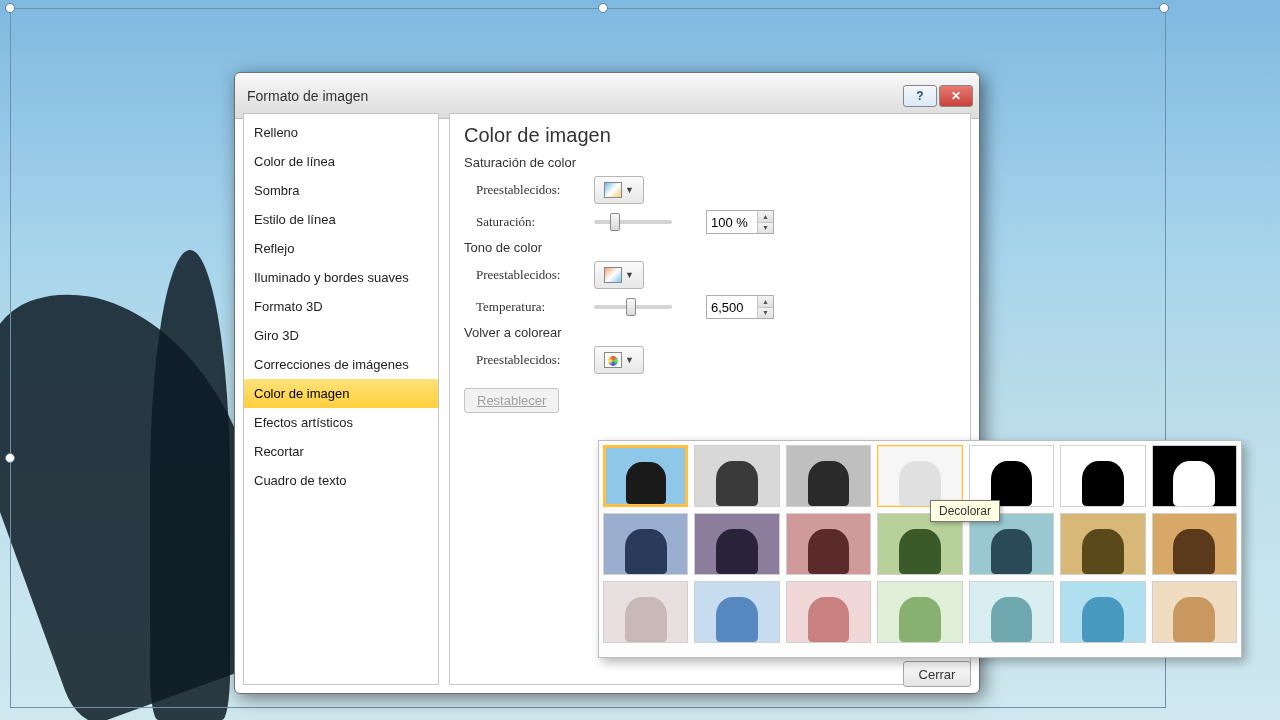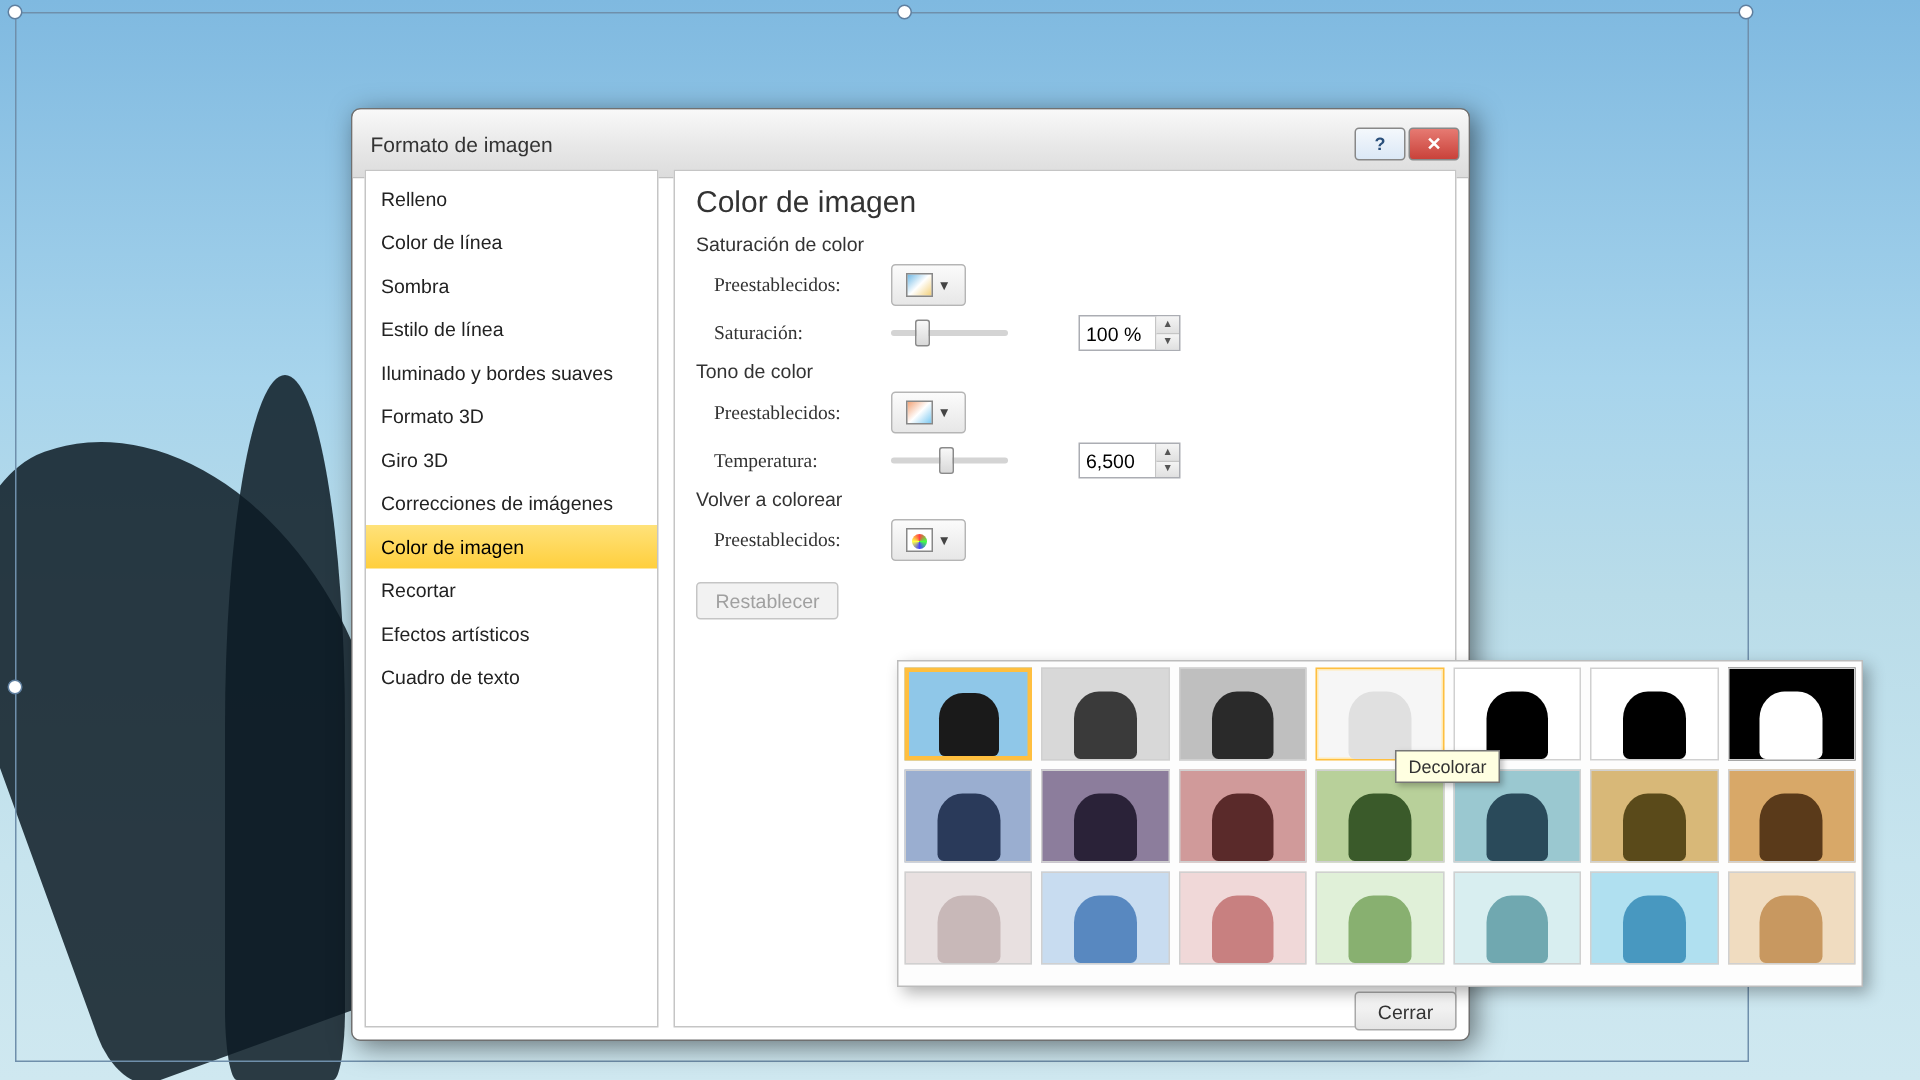--- a/index.html
+++ b/index.html
@@ -62,28 +62,28 @@
 }
 .preset-btn .ic { width:18px; height:16px; background:linear-gradient(135deg,#6fb9e6,#fff,#f2d07a); border:1px solid #888;}
 .preset-btn .ic2 { width:18px; height:16px; background:linear-gradient(135deg,#f2a377,#fff,#7bc9f2); border:1px solid #888;}
 .preset-btn .ic3 { width:18px; height:16px; background:#fff; border:1px solid #888; position:relative;}
 .preset-btn .ic3::after{content:""; position:absolute; width:10px; height:10px; left:3px; top:3px; background: conic-gradient(#f44,#4f4,#44f,#ff4,#f44); border-radius:50%;}
 .preset-btn .arr { font-size:9px; color:#444; }
 
 .slider-track { width:78px; height:4px; background:#d4d4d4; border-radius:2px; position:relative; }
 .slider-thumb { position:absolute; top:-7px; width:10px; height:18px; background:linear-gradient(180deg,#f8f8f8,#d9d9d9); border:1px solid #8a8a8a; border-radius:2px; }
 
-.spinbox { display:flex; align-items:center; height:24px; border:1px solid #abadb3; background:#fff; margin-left:37px;}
+.spinbox { display:flex; align-items:center; height:24px; border:1px solid #abadb3; background:#fff; margin-left:24px;}
 .spinbox input { border:none; width:50px; padding:2px 4px; font-size:13px; outline:none; text-align:left;}
 .spin-btns { width:16px; height:100%; border-left:1px solid #c5c5c5; display:flex; flex-direction:column;}
 .spin-btns div { flex:1; background:linear-gradient(180deg,#f4f4f4,#e0e0e0); display:flex; align-items:center; justify-content:center; font-size:7px; color:#555; cursor:pointer; border-bottom:1px solid #c5c5c5;}
 .spin-btns div:last-child{border-bottom:none;}
 
 .reset-btn {
-  margin-top:8px; margin-left:0; padding:4px 12px; border:1px solid #c5c5c5; background:#f2f2f2; color:#a0a0a0; font-size:13px; border-radius:3px;
+  margin-top:8px; margin-left:0; padding:4px 12px; border:1px solid #c5c5c5; background:#f2f2f2; color:#a0a0a0; font-size:13px; border-radius:3px;text-decoration:underline;
 }
 
 .close-btn {
   position:absolute; right:8px; bottom:6px; width:68px; height:26px;
   border:1px solid #a9a9a9; border-radius:3px; background:linear-gradient(180deg,#fcfcfc,#e4e4e4);
   font-size:13px; color:#333; cursor:pointer;
 }
 
 
 .gallery {
@@ -129,27 +129,28 @@
       <div class="tbtn close">✕</div>
     </div>
   </div>
 
   <div class="dialog-body">
     <div class="sidebar" id="sidebar">
         <div class="item">Relleno</div>
         <div class="item">Color de línea</div>
         <div class="item">Sombra</div>
         <div class="item">Estilo de línea</div>
+        <div class="item">Reflejo</div>
         <div class="item">Iluminado y bordes suaves</div>
         <div class="item">Formato 3D</div>
         <div class="item">Giro 3D</div>
         <div class="item">Correcciones de imágenes</div>
         <div class="item selected">Color de imagen</div>
+        <div class="item">Efectos artísticos</div>
         <div class="item">Recortar</div>
-        <div class="item">Efectos artísticos</div>
         <div class="item">Cuadro de texto</div>
       </div>
 
     <div class="main-panel">
       <h1>Color de imagen</h1>
 
       <div class="section-title">Saturación de color</div>
       <div class="row">
         <span class="label">Preestablecidos:</span>
         <div class="preset-btn">

